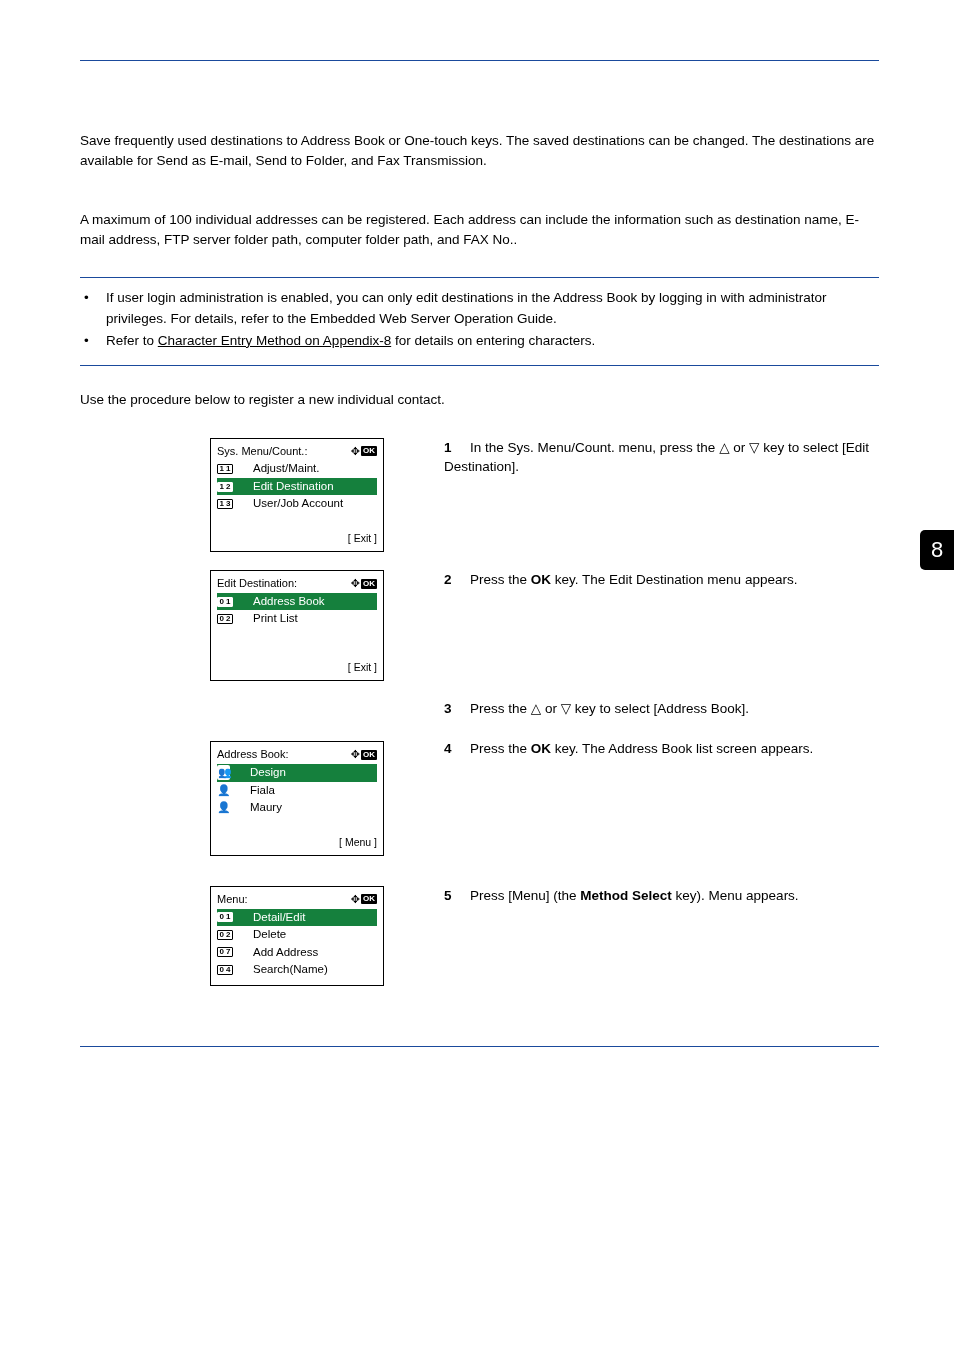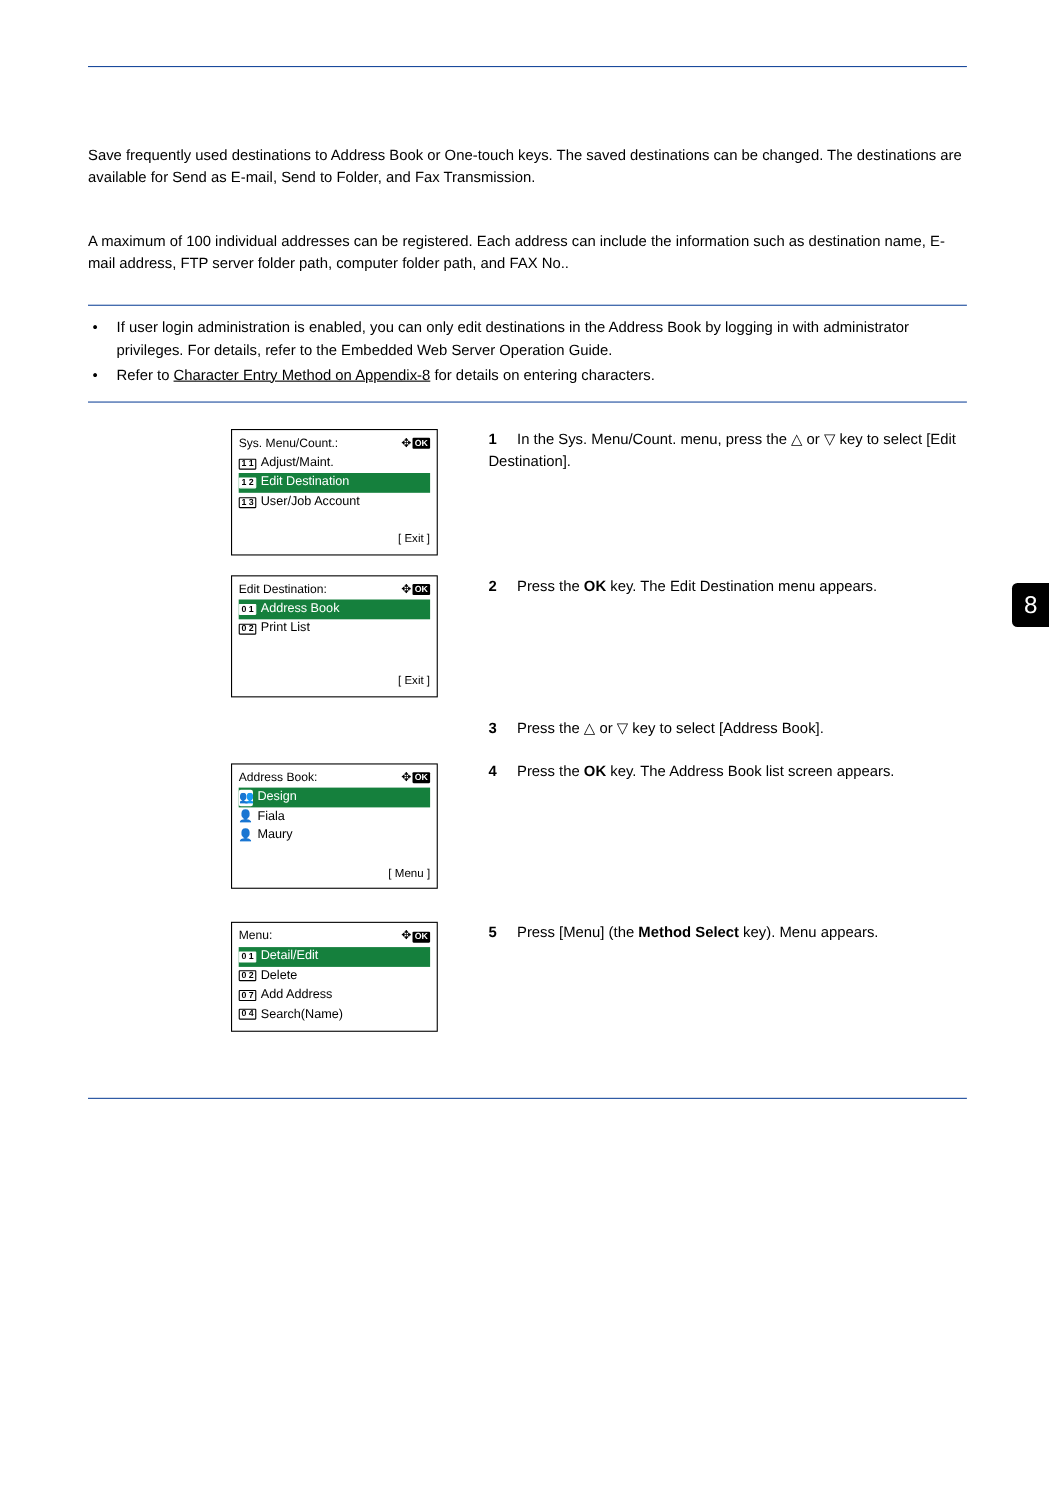--- a/index.html
+++ b/index.html
@@ -28,36 +28,36 @@
   .underline { text-decoration: underline; }
   .steps { margin-top: 10px; }
   .step-row { display: flex; align-items: flex-start; margin-bottom: 18px; }
   .lcd-col { width: 330px; flex-shrink: 0; padding-left: 130px; }
   .desc-col { flex: 1; padding-left: 34px; line-height: 1.45; }
   .step-num { display: inline-block; width: 26px; font-weight: bold; }
   .desc-col p { margin-bottom: 20px; }
 
   .lcd {
     border: 1.5px solid #000;
-    width: 188px;
+    width: 174px;
     padding: 5px 6px 6px 6px;
     font-family: Arial, sans-serif;
     font-size: 11.5px;
     line-height: 1.35;
     position: relative;
   }
   .lcd-title { display: flex; justify-content: space-between; align-items: center; margin-bottom: 2px; }
   .lcd-title-text { font-size: 11px; }
   .lcd-icons { display: flex; align-items: center; gap: 3px; }
   .nav-icon { font-size: 11px; letter-spacing: -2px; }
   .ok-badge {
     background: #000; color: #fff; font-size: 8px; font-weight: bold;
     padding: 1px 2px; border-radius: 1px; line-height: 1;
   }
-  .lcd-row { display: flex; align-items: center; gap: 4px; padding: 1px 0; }
+  .lcd-row { display: flex; align-items: center; gap: 20px; padding: 1px 0; }
   .lcd-row.sel { background: #15803d; color: #fff; }
   .num-badge {
     border: 1px solid #000; font-size: 8px; padding: 0 1px;
     line-height: 1; font-weight: bold; border-radius: 1px;
     background: #fff; color: #000; min-width: 16px; text-align: center;
   }
   .lcd-row.sel .num-badge { background: #fff; color: #000; border-color:#fff; }
   .glyph-icon { width: 13px; text-align: center; font-size: 11px; }
   .lcd-row.sel .glyph-icon.inv {
     background:#fff; color:#000; border-radius:2px; padding:0 1px;
@@ -94,20 +94,21 @@
       </li>
       <li>
         <span class="bullet">•</span>
         <span>
           <span>Refer to </span><span class="underline">Character Entry Method on Appendix-8</span><span> for details on entering characters.</span>
         </span>
       </li>
     </ul>
   </div>
 
+  <p class="body-text">Use the procedure below to register a new individual contact.</p>
 
   <div class="steps">
 
     <div class="step-row">
       <div class="lcd-col">
         <div class="lcd">
           <div class="lcd-title">
             <span class="lcd-title-text">Sys. Menu/Count.:</span>
             <span class="lcd-icons">
               <span class="nav-icon">✥</span>

